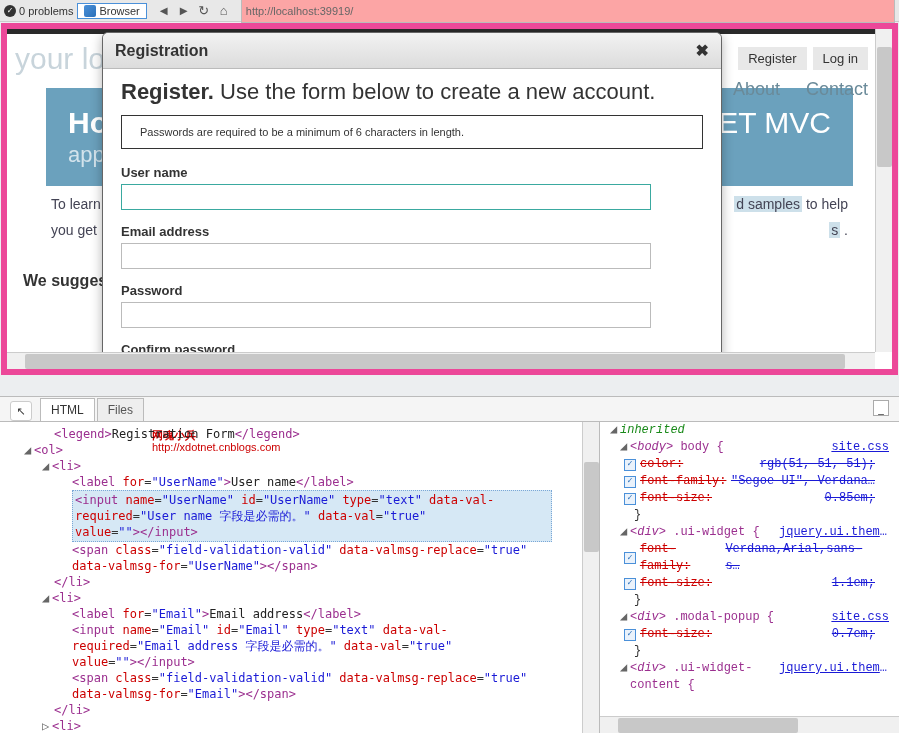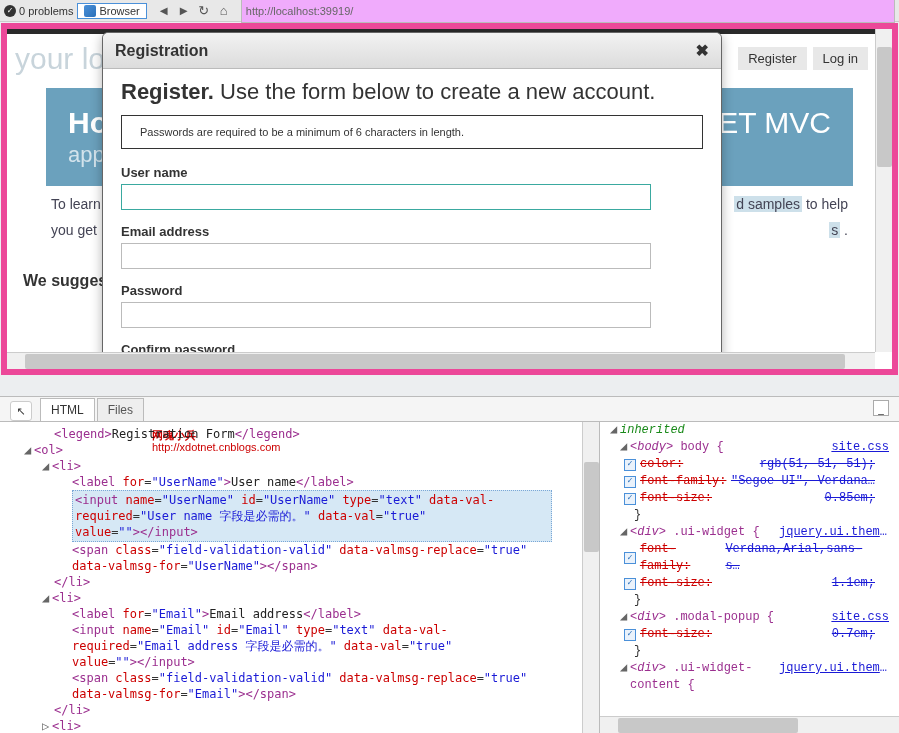--- a/index.html
+++ b/index.html
@@ -6,21 +6,21 @@
 body { font-family: "Segoe UI", Verdana, Arial, sans-serif; font-size: 12px; background: #eceef0; color: #333; overflow: hidden; width: 899px; height: 733px; }
 
 
 .top-toolbar { height: 22px; background: #e8e8e8; border-bottom: 1px solid #ccc; display: flex; align-items: center; padding: 0 4px; gap: 4px; }
 .problems-badge { display: flex; align-items: center; gap: 3px; font-size: 11px; }
 .check-icon { width: 12px; height: 12px; border-radius: 50%; background: #333; color: #fff; display: inline-flex; align-items: center; justify-content: center; font-size: 8px; }
 .browser-tab { border: 1px solid #4a90d9; background: #fff; padding: 1px 6px; font-size: 11px; display: flex; align-items: center; gap: 3px; }
 .browser-icon { width: 12px; height: 12px; background: linear-gradient(135deg,#4a90d9,#2a70b9); border-radius: 2px; }
 .nav-btns { display: flex; gap: 2px; margin-left: 4px; }
 .nav-btn { width: 18px; height: 18px; display: flex; align-items: center; justify-content: center; color: #555; font-size: 13px; cursor: pointer; }
-.url-bar { flex: 1; height: 24px; border: 1px solid #bbb; background: #f0abfc; padding: 0 4px; font-size: 11px; color: #666; margin-left: 4px; }
+.url-bar { flex: 1; height: 24px; border: 1px solid #bbb; background: #fca5a5; padding: 0 4px; font-size: 11px; color: #666; margin-left: 4px; }
 
 
 .viewport { position: relative; height: 352px; background: #fff; border: 6px solid #ec4899; margin: 1px; overflow: hidden; }
 .browser-scroll { position: absolute; right: 0; top: 0; bottom: 17px; width: 17px; background: #f0f0f0; border-left: 1px solid #ccc; }
 .browser-scroll-thumb { width: 15px; height: 120px; background: #c8c8c8; margin: 18px auto 0; border-radius: 2px; }
 .browser-scroll-h { position: absolute; left: 0; right: 17px; bottom: 0; height: 17px; background: #f0f0f0; border-top: 1px solid #ccc; }
 .browser-scroll-h-thumb { height: 15px; width: 820px; background: #c8c8c8; margin: 1px 0 0 18px; border-radius: 2px; }
 
 .page-top-strip { height: 5px; background: #2a2a2a; }
 .page-wrap { padding: 0 4px; }
@@ -117,20 +117,25 @@
 <div class="viewport">
   <div class="page-top-strip"></div>
   <div class="page-wrap">
     <div class="logo-row">
       <div class="logo">your lo</div>
     </div>
     <div class="account-links">
       <a class="account-link">Register</a>
       <a class="account-link">Log in</a>
     </div>
+    <div class="nav-links">
+      <span>ne</span>
+      <span>About</span>
+      <span>Contact</span>
+    </div>
     <div class="hero">
       <h1><span>Ho</span><span style="float:right" class="mvc">ET MVC</span></h1>
       <div class="hero-sub">appli</div>
     </div>
     <div class="learn-row">
       <span>To learn</span>
       <span style="float:right"><span class="hl">d samples</span><span> to help</span></span>
     </div>
     <div class="learn-row">
       <span>you get</span>

